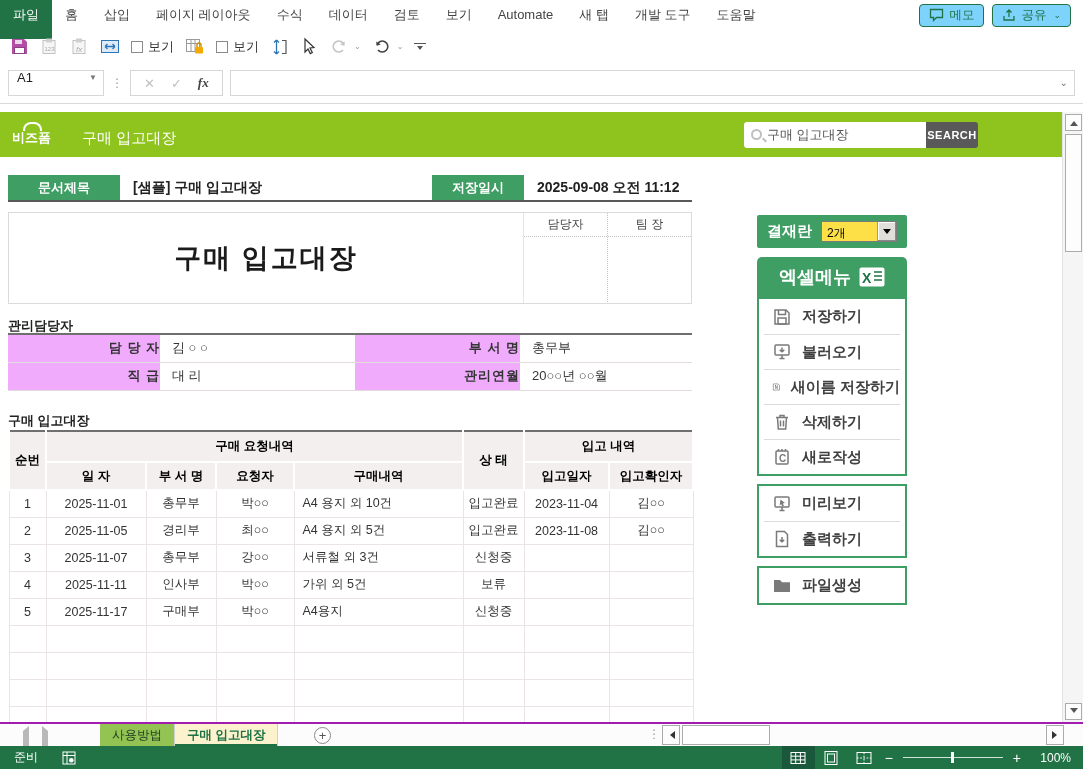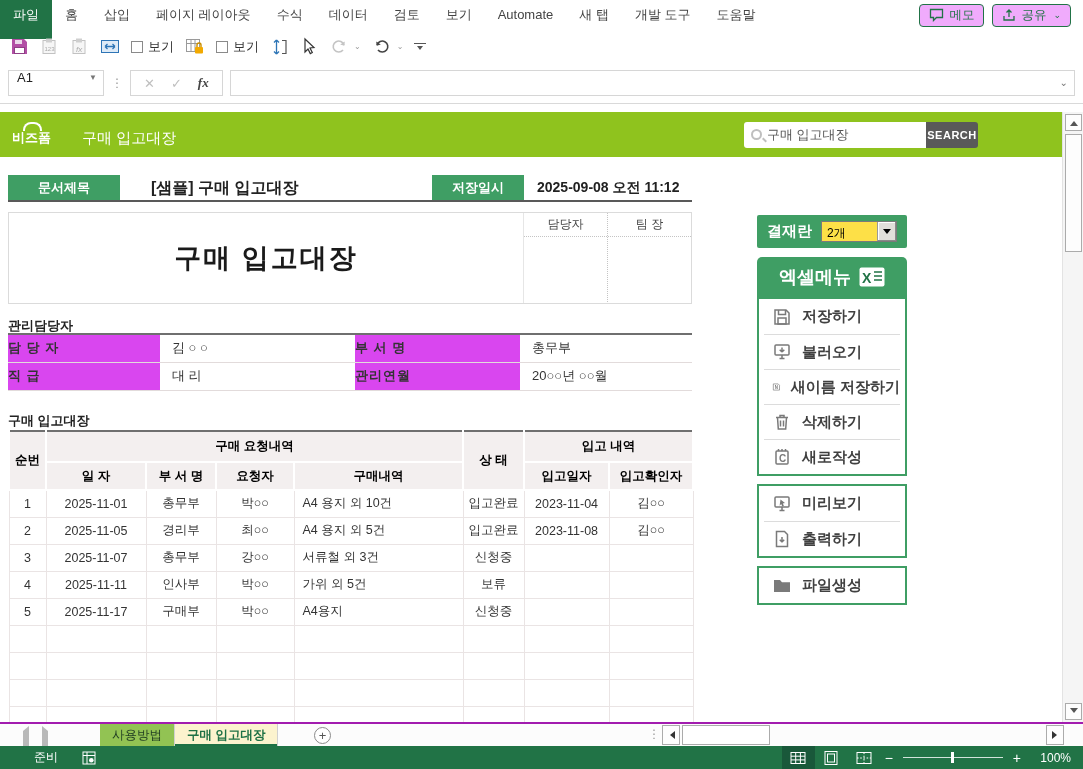--- a/index.html
+++ b/index.html
@@ -4,21 +4,21 @@
 <style>
   * { margin:0; padding:0; box-sizing:border-box; }
   body { font-family:"Liberation Sans", sans-serif; background:#e8e8e8; }
   .screen { position:relative; width:1083px; height:769px; background:#fff; overflow:hidden; font-family:"Liberation Sans", sans-serif; }
 
   
   .menubar { position:absolute; top:0; left:0; width:1083px; height:30px; background:#fff; display:flex; align-items:center; }
   .file-tab { width:52px; height:48px; background:#217346; color:#fff; font-size:13px; display:flex; align-items:center; justify-content:center; }
   .menu-item { padding:0 13px; font-size:13px; color:#444; line-height:30px; white-space:nowrap; }
   .menubar-right { margin-left:auto; display:flex; gap:8px; padding-right:12px; }
-  .chip { height:23px; border:1px solid #217346; border-radius:4px; color:#217346; display:flex; align-items:center; gap:5px; padding:0 9px; font-size:12.5px; background:#f0abfc; }
+  .chip { height:23px; border:1px solid #217346; border-radius:4px; color:#217346; display:flex; align-items:center; gap:5px; padding:0 9px; font-size:12.5px; background:#7dd3fc; }
   .chip .chev { font-size:9px; margin-left:2px; }
 
   
   .toolbar { position:absolute; top:30px; left:0; width:1083px; height:33px; display:flex; align-items:center; gap:11px; padding-left:10px; }
   .tb { display:flex; align-items:center; gap:5px; }
   .tb-label { font-size:13px; color:#333; }
   .cbx { width:12px; height:12px; border:1px solid #8a8a8a; background:#fff; display:inline-block; }
   .chev-s { font-size:8px; color:#999; }
   .ovf { width:12px; border-top:1px solid #555; position:relative; height:8px; }
   .ovf::after { content:""; position:absolute; left:3px; top:2px; border:3px solid transparent; border-top:4px solid #555; }
@@ -45,38 +45,38 @@
   .search-box input { border:none; outline:none; font-size:13px; color:#555; width:140px; background:transparent; font-family:inherit; }
   .mag { width:11px; height:11px; border:2px solid #BFBFBF; border-radius:50%; position:relative; }
   .mag::after { content:""; position:absolute; left:9px; top:8px; width:5px; height:2px; background:#BFBFBF; transform:rotate(45deg); }
   .search-btn { width:52px; height:26px; background:#595959; color:#fff; font-size:11px; font-weight:bold; display:flex; align-items:center; justify-content:center; border-radius:0 3px 3px 0; letter-spacing:.5px; }
 
   
   .docarea { position:absolute; top:157px; left:0; width:1062px; height:565px; background:#fff; }
   .dochead { position:absolute; top:18px; left:8px; width:684px; height:27px; border-bottom:2px solid #595959; }
   .badge { position:absolute; top:0; height:25px; background:#3F9E64; color:#fff; font-size:13px; font-weight:bold; display:flex; align-items:center; justify-content:center; }
   .dh-title-badge { left:0; width:112px; }
-  .dh-title-value { position:absolute; left:143px; line-height:25px; font-size:16px; font-weight:bold; color:#222; }
+  .dh-title-value { position:absolute; left:125px; line-height:25px; font-size:14px; font-weight:bold; color:#222; }
   .dh-saved-badge { left:424px; width:92px; }
   .dh-saved-value { position:absolute; left:529px; line-height:25px; font-size:14px; font-weight:bold; color:#222; }
 
   .mainbox { position:absolute; top:55px; left:8px; width:684px; height:92px; border:1px solid #DBDBDB; }
   .mainbox .title { position:absolute; left:0; top:0; width:514px; height:90px; display:flex; align-items:center; justify-content:center; font-size:27px; font-weight:bold; color:#1a1a1a; letter-spacing:2px; }
   .signbox { position:absolute; right:0; top:0; width:168px; height:90px; font-size:12px; color:#444; border-left:1px solid #E6E6E6; }
   .signbox .hd { display:flex; height:24px; border-bottom:1px dotted #C4C4C4; }
   .signbox .hd div { flex:1; display:flex; align-items:center; justify-content:center; }
   .signbox .hd div:first-child { border-right:1px dotted #C4C4C4; }
   .signbox .bd { display:flex; height:65px; }
   .signbox .bd div { flex:1; }
   .signbox .bd div:first-child { border-right:1px dotted #C4C4C4; }
 
   .seclabel { position:absolute; left:8px; font-size:13px; font-weight:bold; color:#222; }
   .mgr { position:absolute; top:176px; left:8px; width:684px; border-collapse:collapse; table-layout:fixed; border-top:2px solid #6F6F6F; }
   .mgr td { height:28px; font-size:13px; border-bottom:1px solid #E2DBDB; color:#333; }
-  .mgr .lbl { background:#d946ef; font-weight:bold; text-align:left; letter-spacing:1px; }
+  .mgr .lbl { background:#f0abfc; font-weight:bold; text-align:right; letter-spacing:1px; }
   .mgr .val { padding-left:12px; }
 
   .ledger { position:absolute; top:273px; left:8px; width:684px; border-collapse:collapse; table-layout:fixed; border-top:2px solid #6F6F6F; font-size:12.5px; color:#333; }
   .ledger th { background:#F3EFEF; font-weight:bold; border:2px solid #fff; border-top:none; color:#000000; font-size:12.5px; }
   .ledger .r1 th { height:31px; }
   .ledger .r2 th { height:28px; }
   .ledger td { height:27px; border:1px solid #EAE4E4; text-align:center; font-size:12.5px; }
   .ledger td.items { text-align:left; padding-left:8px; }
 
   
@@ -115,21 +115,21 @@
   .stab.t2 { background:#FCF3CE; color:#1E7145; font-weight:bold; box-shadow:inset 0 -3px 0 #1E7145; }
   .addbtn { position:absolute; left:314px; top:3px; width:17px; height:17px; border:1px solid #8a8a8a; border-radius:50%; color:#555; display:flex; align-items:center; justify-content:center; font-size:13px; line-height:1; background:#fff; }
   .hs-handle { position:absolute; left:648px; top:3px; color:#9a9a9a; font-size:12px; }
   .hscroll { position:absolute; left:662px; top:1px; width:402px; height:21px; }
   .hs-btn { position:absolute; top:0; width:18px; height:20px; background:#FDFDFD; border:1px solid #ABABAB; display:flex; align-items:center; justify-content:center; }
   .hs-l { left:0; } .hs-r { right:0; }
   .hs-thumb { position:absolute; left:20px; top:0; width:88px; height:20px; background:#fff; border:1px solid #ABABAB; }
 
   
   .statusbar { position:absolute; top:746px; left:0; width:1083px; height:23px; background:#217346; color:#fff; display:flex; align-items:center; font-size:12px; }
-  .sb-ready { padding-left:14px;margin-left:20px; }
+  .sb-ready { padding-left:14px; }
   .sb-macro { margin-left:24px; display:flex; align-items:center; }
   .sb-right { margin-left:auto; display:flex; align-items:center; padding-right:12px; }
   .sb-view { width:33px; height:23px; display:flex; align-items:center; justify-content:center; }
   .sb-view.active { background:#19583A; }
   .sb-minus, .sb-plus { font-size:14px; padding:0 4px; }
   .sb-track { width:100px; height:1px; background:rgba(255,255,255,.8); position:relative; margin:0 6px; }
   .sb-thumb { position:absolute; left:48px; top:-5px; width:3px; height:11px; background:#fff; }
   .sb-zoom { width:46px; text-align:right; }
 </style>
 </head>

